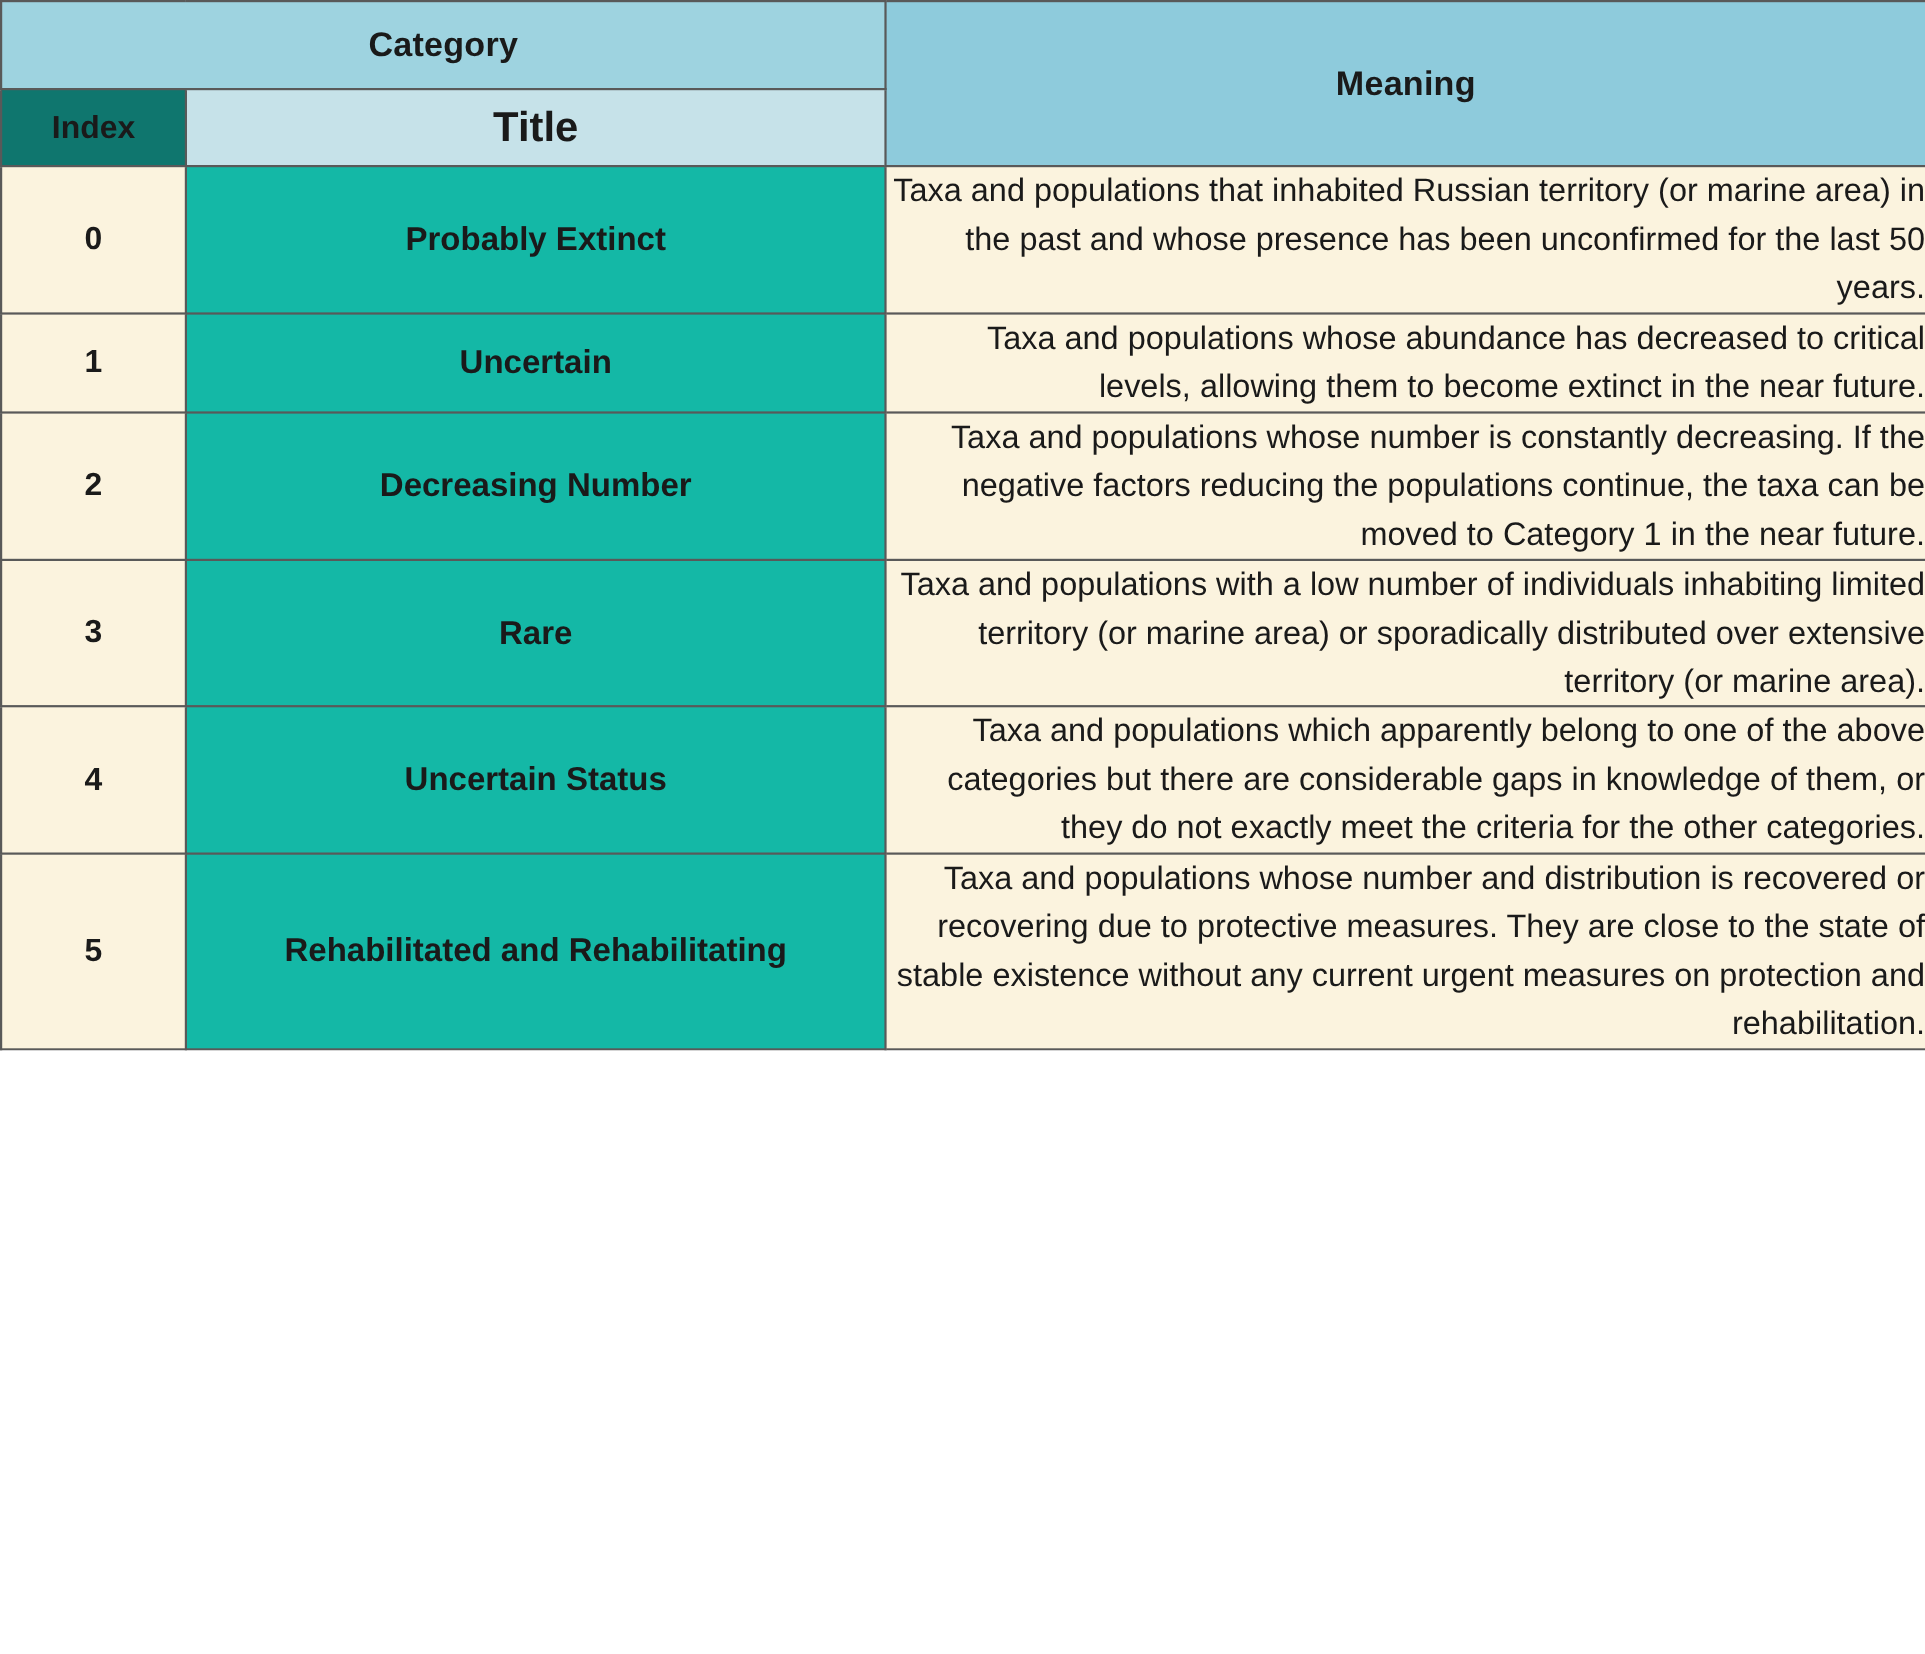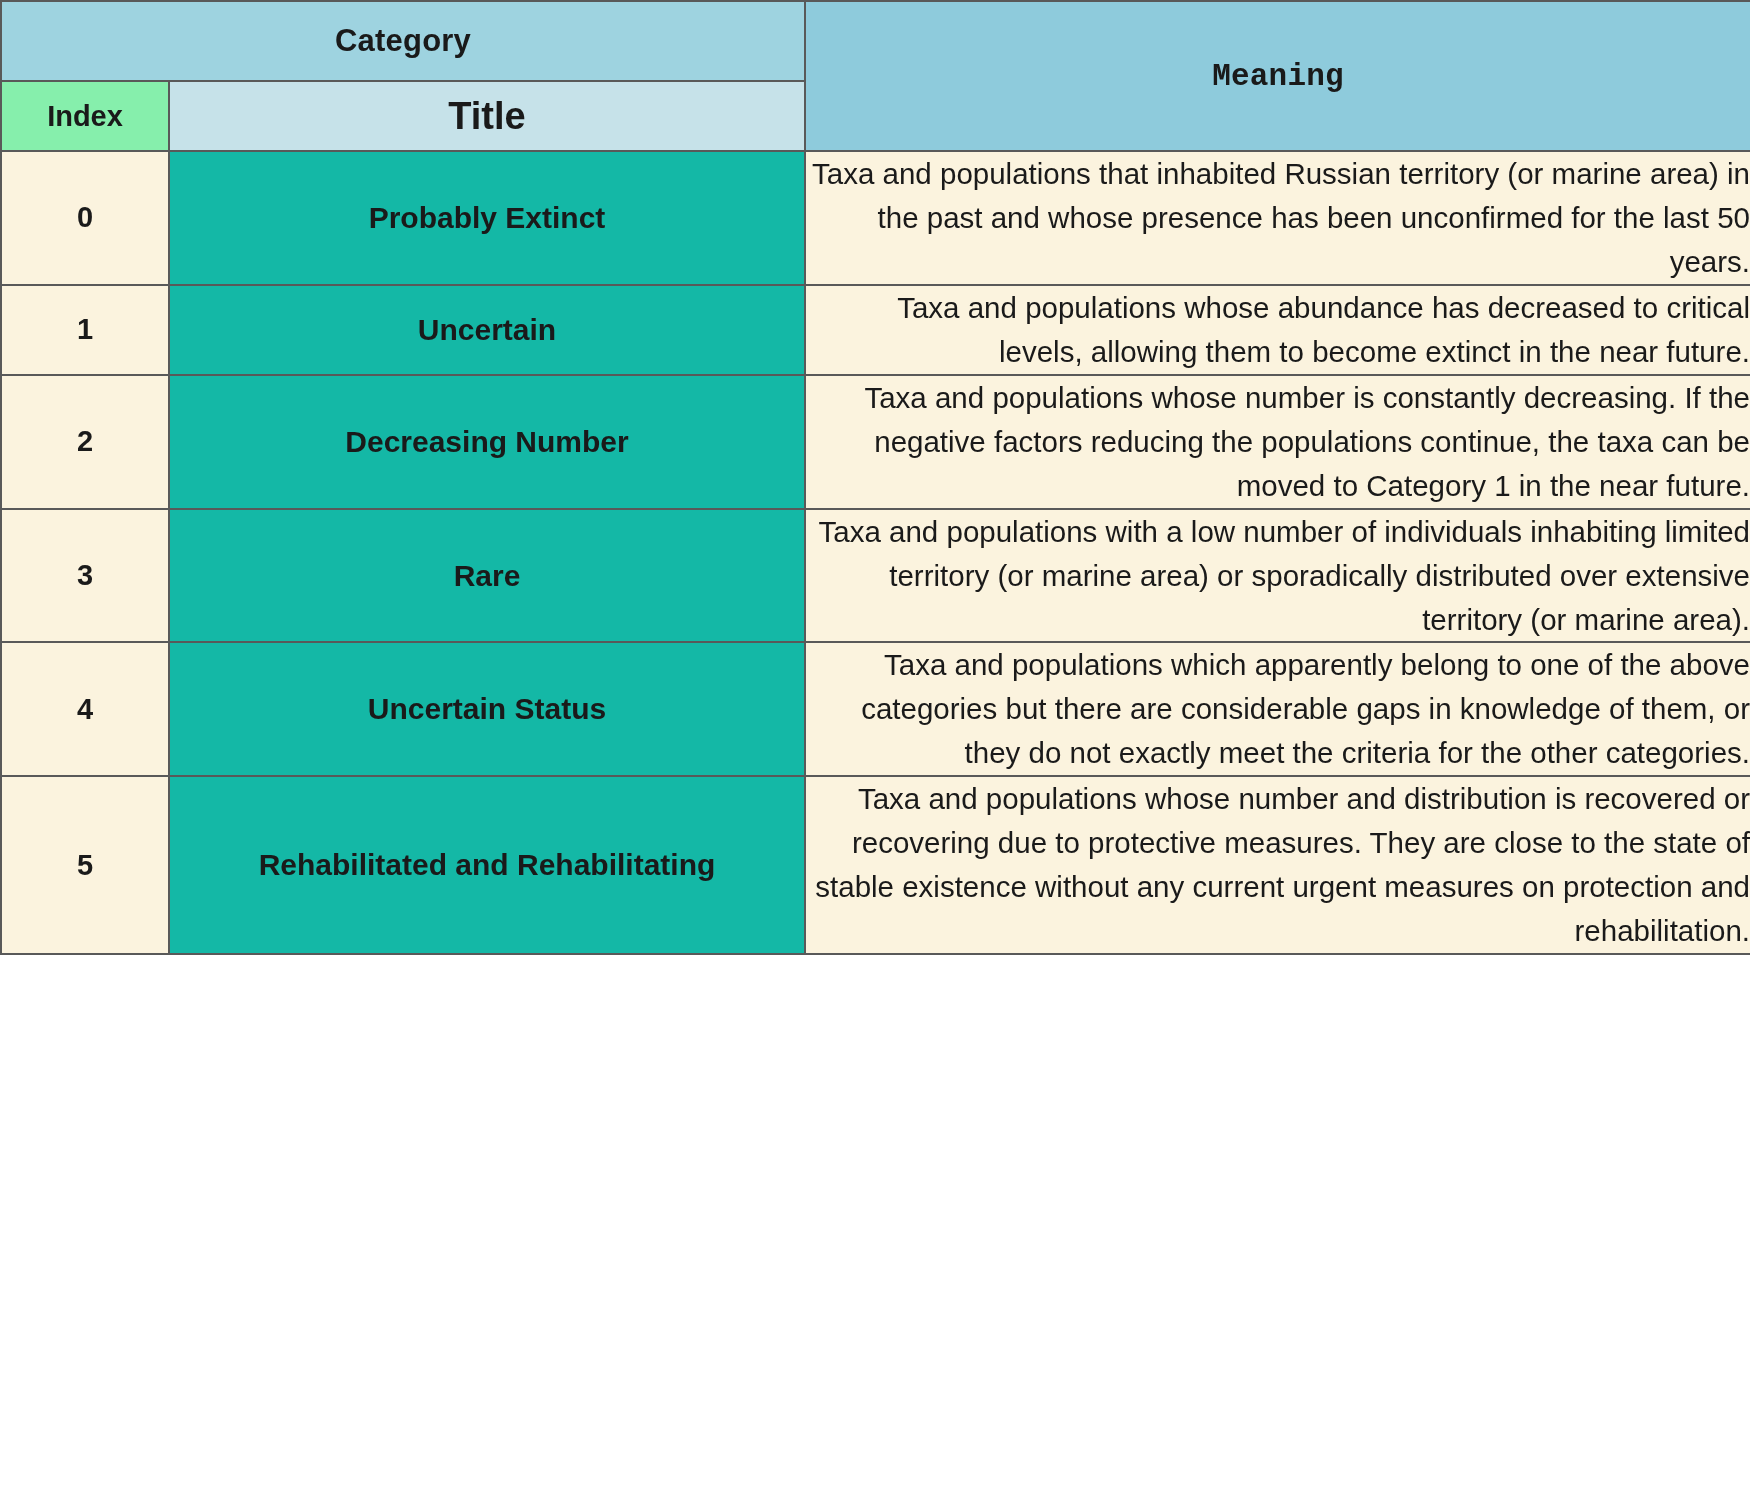--- a/index.html
+++ b/index.html
@@ -35,24 +35,23 @@
     text-align: center;
     height: 78px;
     letter-spacing: 0.2px;
   }
   th.hdr-meaning {
     background: #8ecbdc;
     font-size: 31px;
     font-weight: bold;
     text-align: center;
     letter-spacing: 0.2px;
-    font-family: Liberation Mono, monospace;
   }
   th.hdr-index {
-    background: #86efac;
+    background: #0f766e;
     font-size: 29px;
     font-weight: bold;
     text-align: center;
     height: 68px;
   }
   th.hdr-title {
     background: #c6e2e9;
     font-size: 38px;
     font-weight: bold;
     text-align: center;

